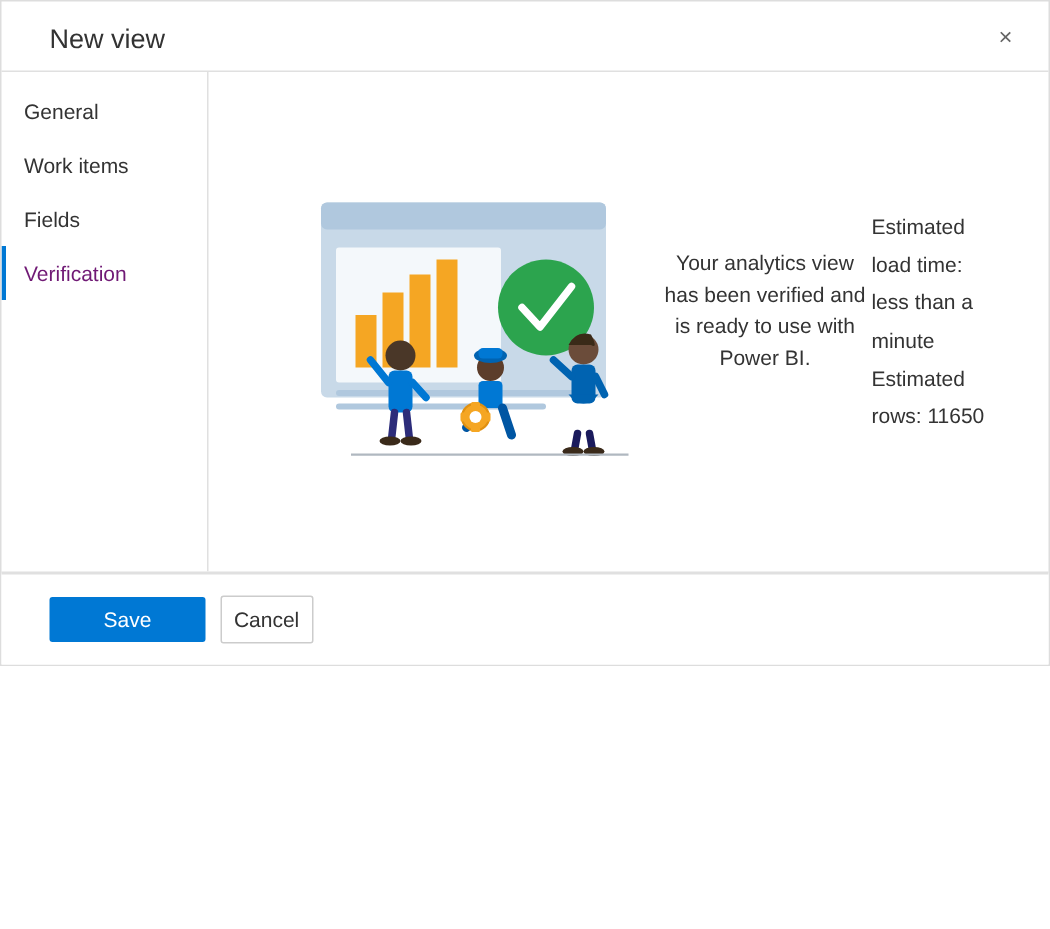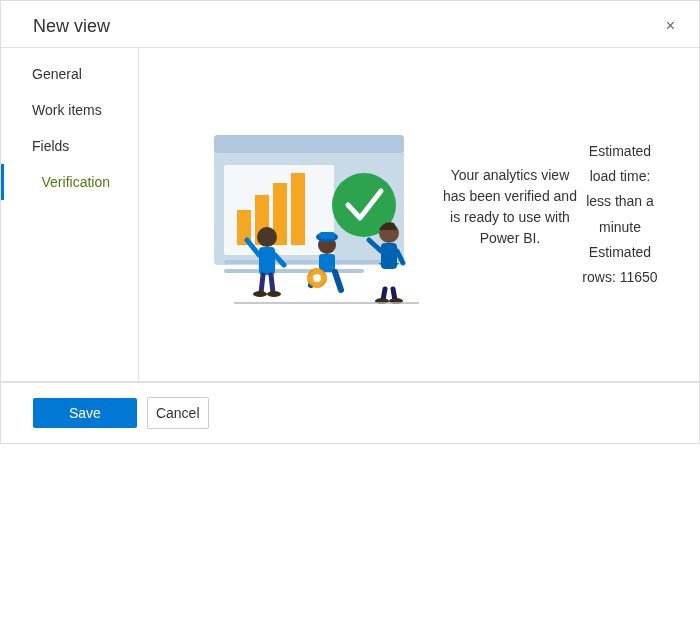--- a/index.html
+++ b/index.html
@@ -61,33 +61,32 @@
     .sidebar {
       width: 138px;
       min-width: 138px;
       border-right: 1px solid #e0e0e0;
       display: flex;
       flex-direction: column;
       padding-top: 8px;
     }
 
     .sidebar-item {
-      padding: 10px 28px;
+      padding: 10px 12px;
       font-size: 14px;
       color: #333;
       cursor: pointer;
       border-left: 3px solid transparent;
     }
 
     .sidebar-item.active {
       border-left: 3px solid #0078d4;
       background: #fff;
       font-weight: 400;
-      color: #4d7c0f;
-      text-align: right;
+      color: #701a75;
     }
 
     .main-content {
       flex: 1;
       display: flex;
       align-items: center;
       padding: 20px 40px;
       overflow-y: auto;
     }
 
@@ -96,21 +95,20 @@
       color: #333;
       text-align: center;
       line-height: 1.5;
       max-width: 440px;
       margin-bottom: 16px;
     }
 
     .stats-text {
       font-size: 14px;
       color: #333;
-      text-align: center;
       line-height: 1.8;
     }
 
     .dialog-footer {
       border-top: 1px solid #e0e0e0;
       padding: 14px 32px;
       display: flex;
       align-items: center;
       gap: 10px;
       background: #fff;

